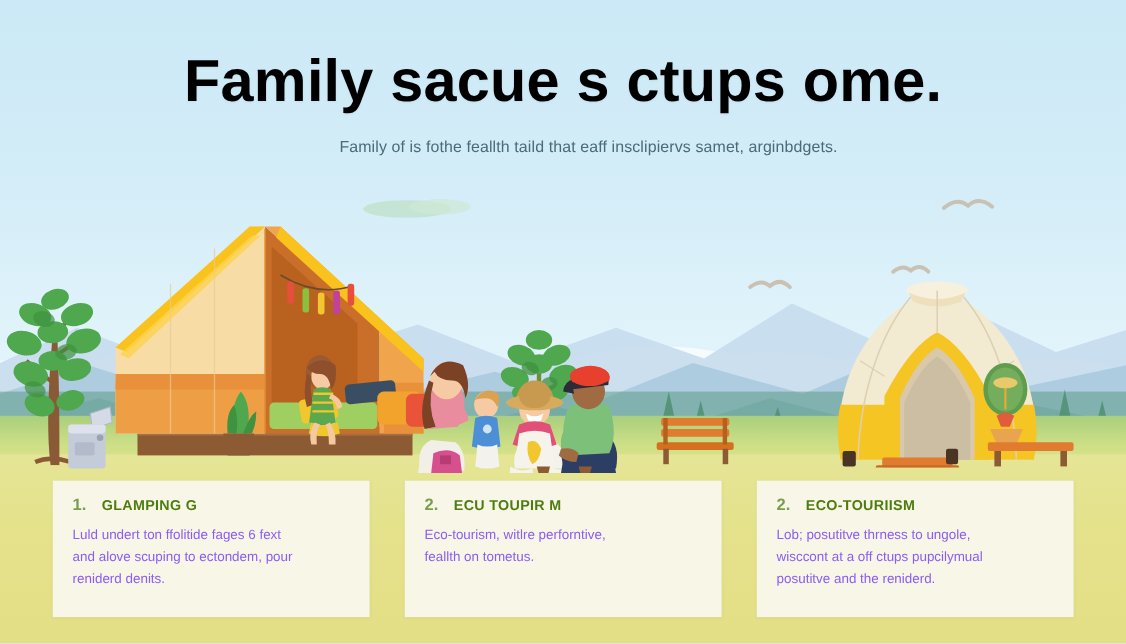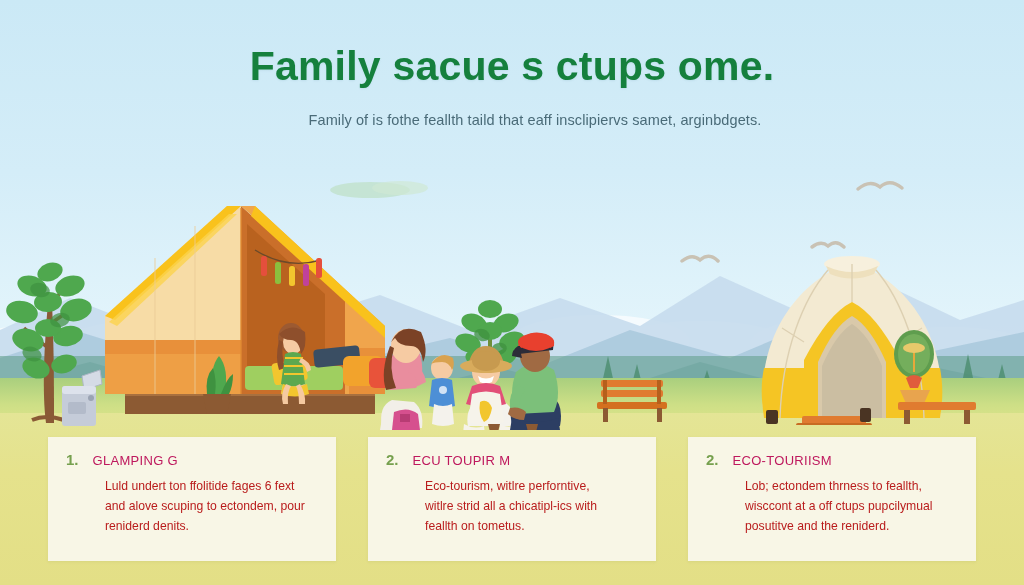--- a/index.html
+++ b/index.html
@@ -23,23 +23,23 @@
     background: linear-gradient(180deg, #cbe9f6 0%, #d4edf8 40%, #e2f4fb 75%, #e9f7fc 100%);
   }
 
   
   .header {
     position: absolute; left: 0; top: 0; width: 1024px;
     text-align: center; z-index: 40;
     padding-top: 44px;
   }
   .title {
-    font-size: 41px;
+    font-size: 54px;
     font-weight: 700;
-    color: #15803d;
+    color: #000000;
     letter-spacing: 0.2px;
     line-height: 1.12;
     text-shadow: 0 1px 2px rgba(120,170,190,0.18);
   }
   .subtitle {
     margin-top: 22px;
     font-size: 14.5px;
     font-weight: 400;
     color: #4a6b78;
     letter-spacing: 0.1px;
@@ -111,24 +111,24 @@
     box-shadow: 0 1px 3px rgba(120,120,60,.10);
   }
   .card-head {
     display: flex; align-items: baseline; gap: 14px;
     margin-bottom: 9px;
   }
   .card-num {
     font-size: 15px; font-weight: 700; color: #76a04e;
   }
   .card-title {
-    font-size: 13px; font-weight: 400; color: #be185d; letter-spacing: .3px;
+    font-size: 13px; font-weight: 700; color: #4d7c0f; letter-spacing: .3px;
   }
   .card-body {
-    font-size: 12.2px; line-height: 1.62; color: #b91c1c; margin-left: 39px;
+    font-size: 12.2px; line-height: 1.62; color: #8b5cf6;
   }
   .card-body span { display: block; }
 </style>
 </head>
 <body>
 
 <div class="poster">
 
   <div class="sky"></div>
 
@@ -409,32 +409,31 @@
       </div>
     </div>
 
     <div class="card">
       <div class="card-head">
         <span class="card-num">2.</span>
         <span class="card-title">ECU TOUPIR M</span>
       </div>
       <div class="card-body">
         <span>Eco-tourism, witlre perforntive,</span>
-        <span>witlre strid all a chicatipl-ics with</span>
         <span>feallth on tometus.</span>
       </div>
     </div>
 
     <div class="card">
       <div class="card-head">
         <span class="card-num">2.</span>
         <span class="card-title">ECO-TOURIISM</span>
       </div>
       <div class="card-body">
-        <span>Lob; ectondem thrness to feallth,</span>
+        <span>Lob; posutitve thrness to ungole,</span>
         <span>wisccont at a off ctups pupcilymual</span>
         <span>posutitve and the reniderd.</span>
       </div>
     </div>
 
   </div>
 
 </div>
 
 </body></html>

